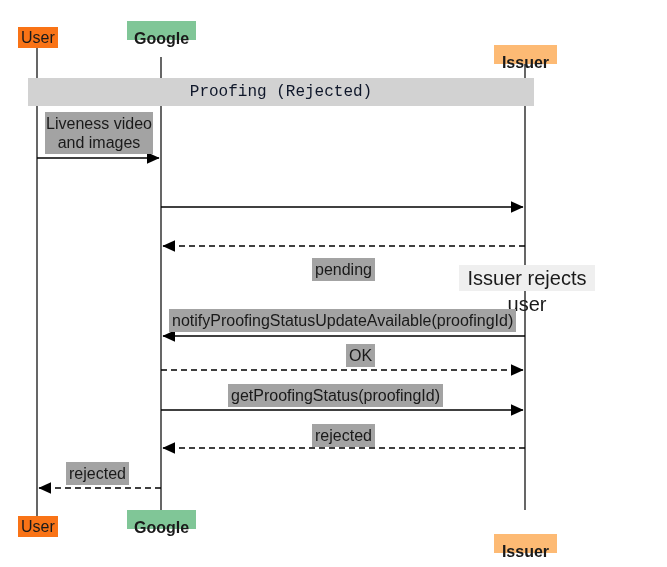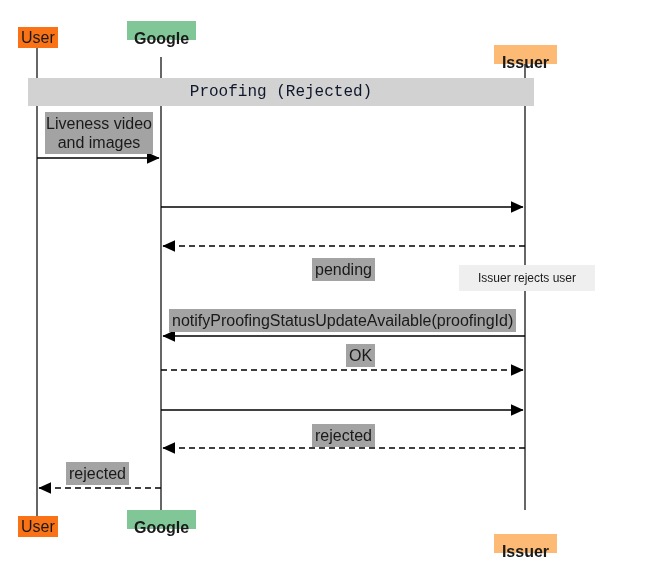--- a/index.html
+++ b/index.html
@@ -22,21 +22,21 @@
   .actor-plain{
     position:absolute;z-index:3;background:#f97316;font-size:16px;line-height:19px;
     padding:1px 3px;white-space:nowrap;
   }
   .group-bar{
     position:absolute;z-index:2;left:28px;top:78px;width:506px;height:28px;
     background:#D2D2D2;text-align:center;line-height:28px;font-size:16px;color:#0f172a;font-family:Liberation Mono, monospace;
   }
   .note-box{
     position:absolute;z-index:2;left:459px;top:265px;width:136px;height:26px;
-    background:#EFEFEF;text-align:center;line-height:26px;font-size:12px;color:#1a1a1a;
+    background:#EFEFEF;text-align:center;line-height:26px;font-size:20px;color:#1a1a1a;
   }
 </style>
 </head>
 <body>
 
 <div class="canvas">
 
   <svg class="layer-lines" width="667" height="567" viewBox="0 0 667 567">
     <defs>
       <marker id="arr" markerWidth="11" markerHeight="10" refX="9.5" refY="4.5" orient="auto">
@@ -64,20 +64,21 @@
 
   <div class="group-bar">Proofing (Rejected)</div>
 
   <div class="lbl wrap" style="left:45px;top:112px;width:108px;">Liveness video and images</div>
   <div class="lbl" style="left:312px;top:218px;margin-top:40px;">pending</div>
 
   <div class="note-box">Issuer rejects user</div>
 
   <div class="lbl" style="left:169px;top:309px;">notifyProofingStatusUpdateAvailable(proofingId)</div>
   <div class="lbl" style="left:346px;top:344px;">OK</div>
+  <div class="lbl" style="left:228px;top:384px;">getProofingStatus(proofingId)</div>
   <div class="lbl" style="left:312px;top:424px;">rejected</div>
   <div class="lbl" style="left:66px;top:462px;">rejected</div>
 
   <div class="actor-plain" style="left:18px;top:516px;">User</div>
   <div class="actor-box google" style="left:127px;top:510px;">Google</div>
   <div class="actor-box issuer" style="left:494px;top:510px;">Issuer</div>
 
 </div>
 
 </body></html>

